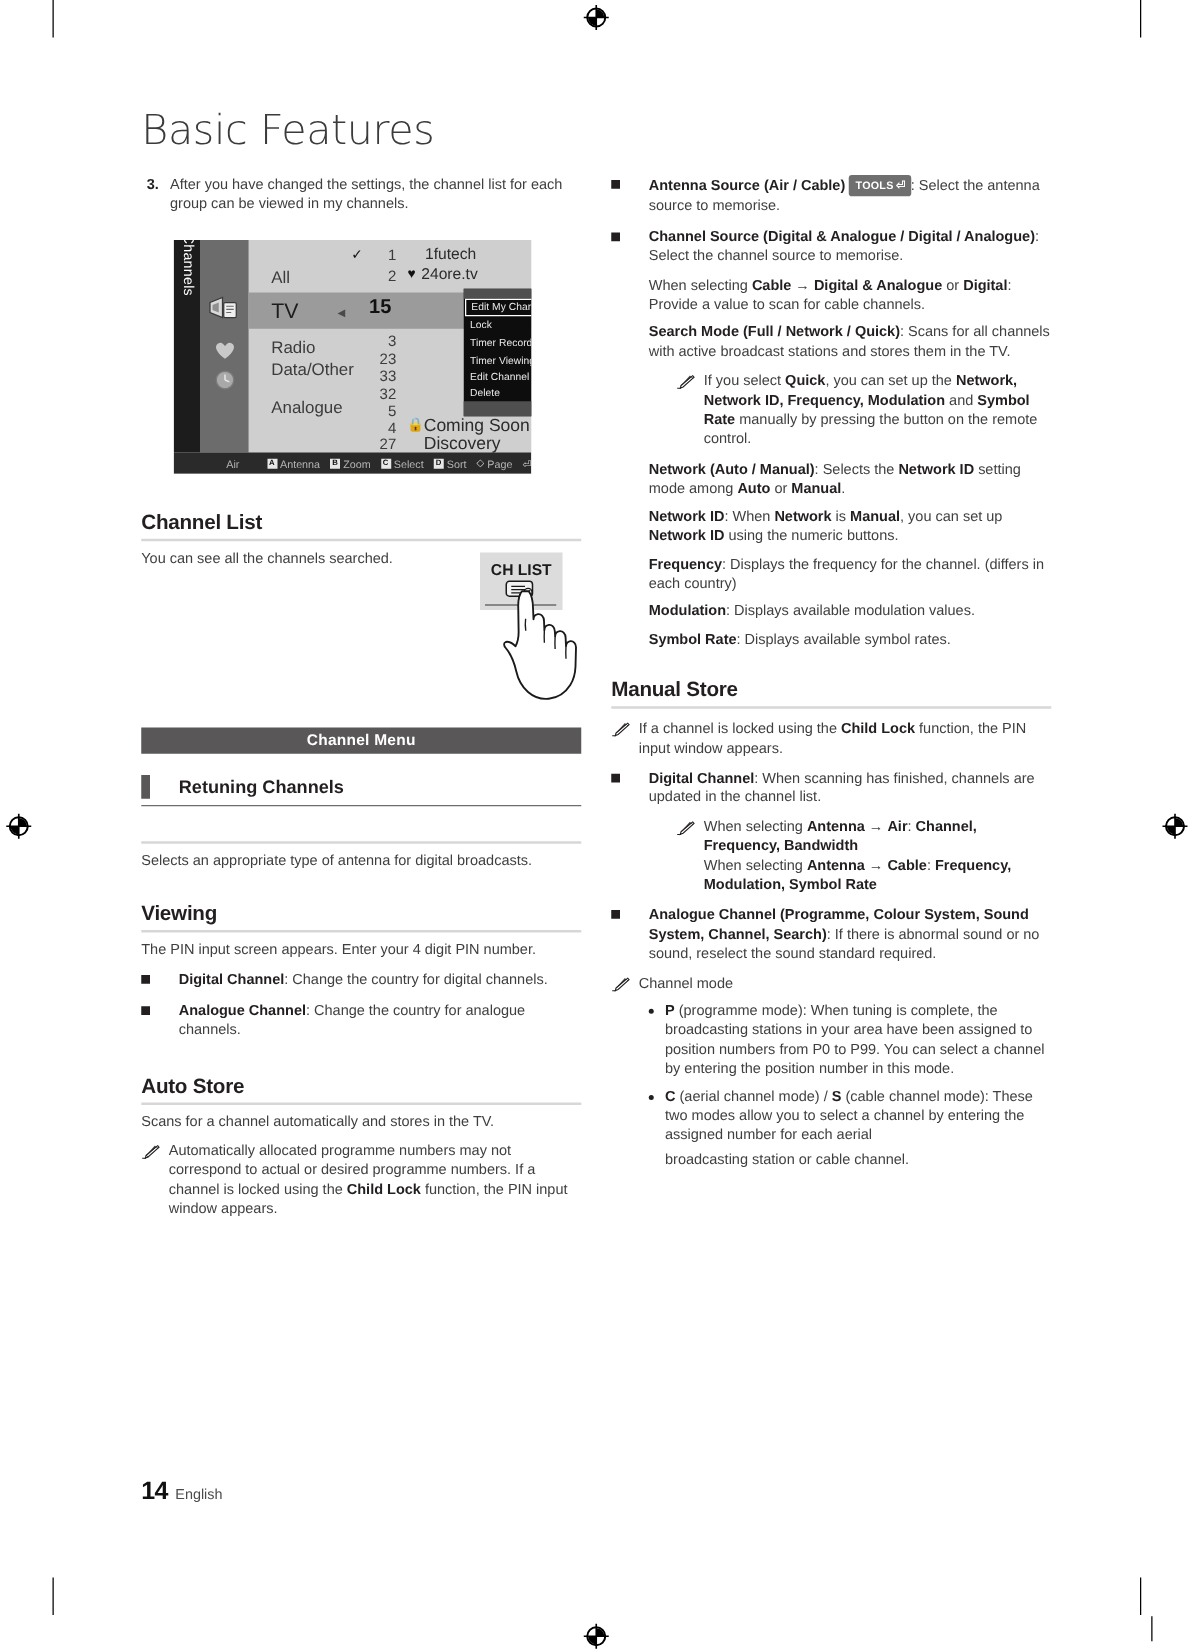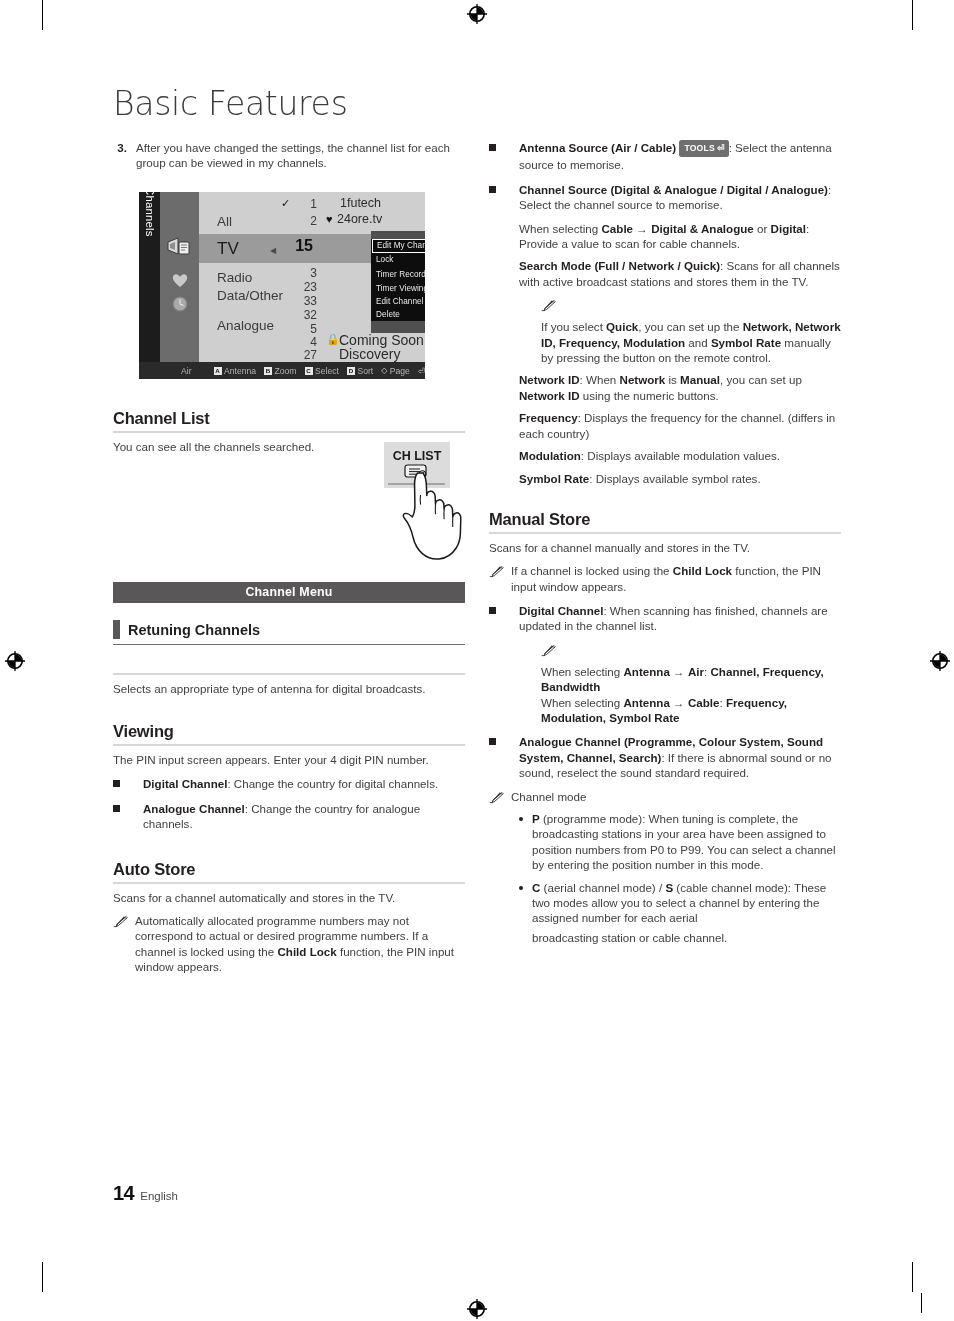--- a/index.html
+++ b/index.html
@@ -46,37 +46,37 @@
 
   
   .note-item{display:flex;gap:7px;margin-top:8px;font-size:11.6px;line-height:15.4px;color:#3f3f3f;}
   .pencil{flex:0 0 auto;width:15px;height:13px;margin-top:2px;}
   .note-body{flex:1;}
 
   
   .dot-item{display:flex;gap:9px;margin-top:7px;font-size:11.6px;line-height:15.4px;color:#3f3f3f;}
   .dot{flex:0 0 auto;width:4px;height:4px;border-radius:50%;background:#231f20;margin-top:6px;}
 
-  .indent1{margin-left:22px;flex-direction:column;}
+  .indent1{margin-left:22px;}
   .indent2{margin-left:30px;}
 
   
   h2.sec{
     margin:0;font-size:16.5px;font-weight:bold;letter-spacing:-0.2px;
     color:#231f20;padding-bottom:3px;
   }
   .rule{height:2px;background:#d7d7d7;margin-bottom:6px;}
 
   .menu-bar{
     background:#595757;color:#fff;text-align:center;
     font-size:12.4px;font-weight:bold;line-height:21px;height:21px;
     letter-spacing:0.2px;
   }
   .sub-head{
-    display:flex;align-items:center;gap:8px;
+    display:flex;align-items:center;gap:23px;
     margin-top:17px;padding-bottom:5px;border-bottom:1.5px solid #6d6d6d;
   }
   .sub-head .tick{width:7px;height:19px;background:#595757;}
   .sub-head .t{font-size:14.5px;font-weight:bold;color:#231f20;}
 
   
   .tools-badge{
     display:inline-flex;align-items:center;gap:2px;
     background:#6f6f6f;color:#fff;border-radius:2.5px;
     font-size:8.6px;font-weight:bold;letter-spacing:0.2px;
@@ -406,35 +406,35 @@
             <svg width="15" height="13" viewBox="0 0 20 16">
               <path d="M17.5 1.3 L19 2.9 L7.3 13.4 L4.3 14.6 L5.2 11.6 Z" fill="none" stroke="#231f20" stroke-width="1.1"></path>
               <path d="M16.1 2.6 L17.6 4.2" stroke="#231f20" stroke-width="1"></path>
               <path d="M1 14.8 L5 14.8" stroke="#231f20" stroke-width="1.1"></path>
               <path d="M14.6 1.1 L16.1 2.7 L6 11.9 L4.1 12.6 Z" fill="#231f20" opacity="0.85"></path>
             </svg>
           </span>
           <span class="note-body"><span>If you select </span><b>Quick</b><span>, you can set up the </span><b>Network, Network ID, Frequency, Modulation</b><span> and </span><b>Symbol Rate</b><span> manually by pressing the button on the remote control.</span></span>
         </div>
 
+        <div style="margin-top:9px;"><b>Network (Auto / Manual)</b><span>: Selects the </span><b>Network ID</b><span> setting mode among </span><b>Auto</b><span> or </span><b>Manual</b><span>.</span></div>
 
         <div style="margin-top:7px;"><b>Network ID</b><span>: When </span><b>Network</b><span> is </span><b>Manual</b><span>, you can set up </span><b>Network ID</b><span> using the numeric buttons.</span></div>
 
         <div style="margin-top:7px;"><b>Frequency</b><span>: Displays the frequency for the channel. (differs in each country)</span></div>
 
         <div style="margin-top:7px;"><b>Modulation</b><span>: Displays available modulation values.</span></div>
 
         <div style="margin-top:7px;"><b>Symbol Rate</b><span>: Displays available symbol rates.</span></div>
       </div>
     </div>
 
     <div style="height:24px;"></div>
     <h2 class="sec">Manual Store</h2>
     <div class="rule"></div>
-    <div class="body-txt">Scans for a channel manually and stores in the TV.</div>
 
     <div class="note-item">
       <span class="pencil">
         <svg width="15" height="13" viewBox="0 0 20 16">
           <path d="M17.5 1.3 L19 2.9 L7.3 13.4 L4.3 14.6 L5.2 11.6 Z" fill="none" stroke="#231f20" stroke-width="1.1"></path>
           <path d="M16.1 2.6 L17.6 4.2" stroke="#231f20" stroke-width="1"></path>
           <path d="M1 14.8 L5 14.8" stroke="#231f20" stroke-width="1.1"></path>
           <path d="M14.6 1.1 L16.1 2.7 L6 11.9 L4.1 12.6 Z" fill="#231f20" opacity="0.85"></path>
         </svg>
       </span>

